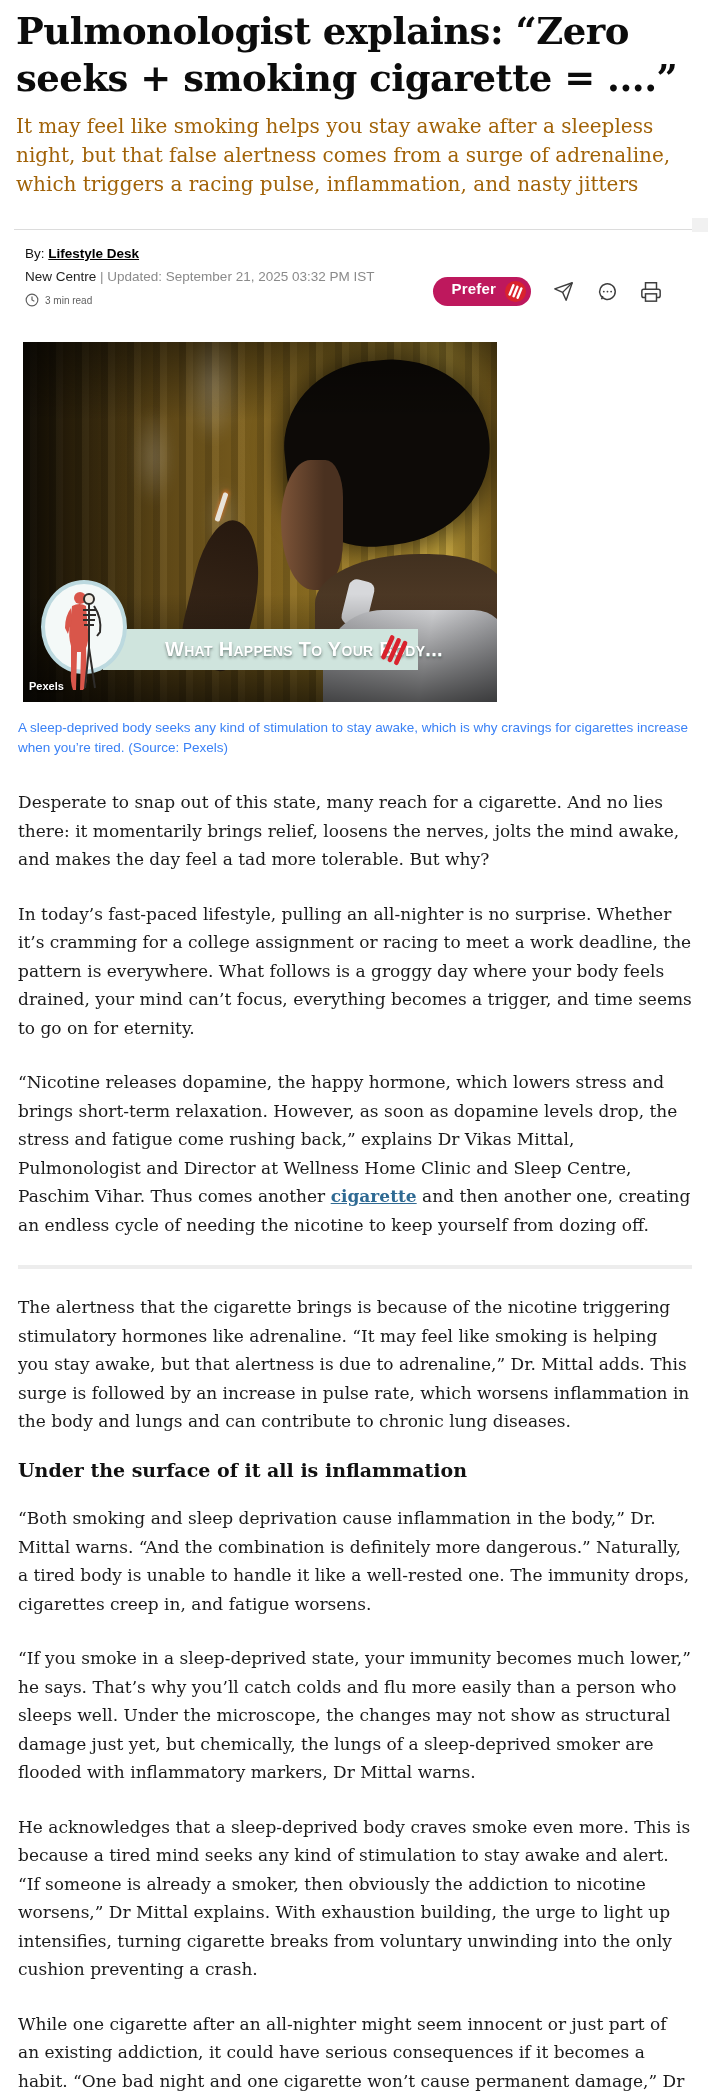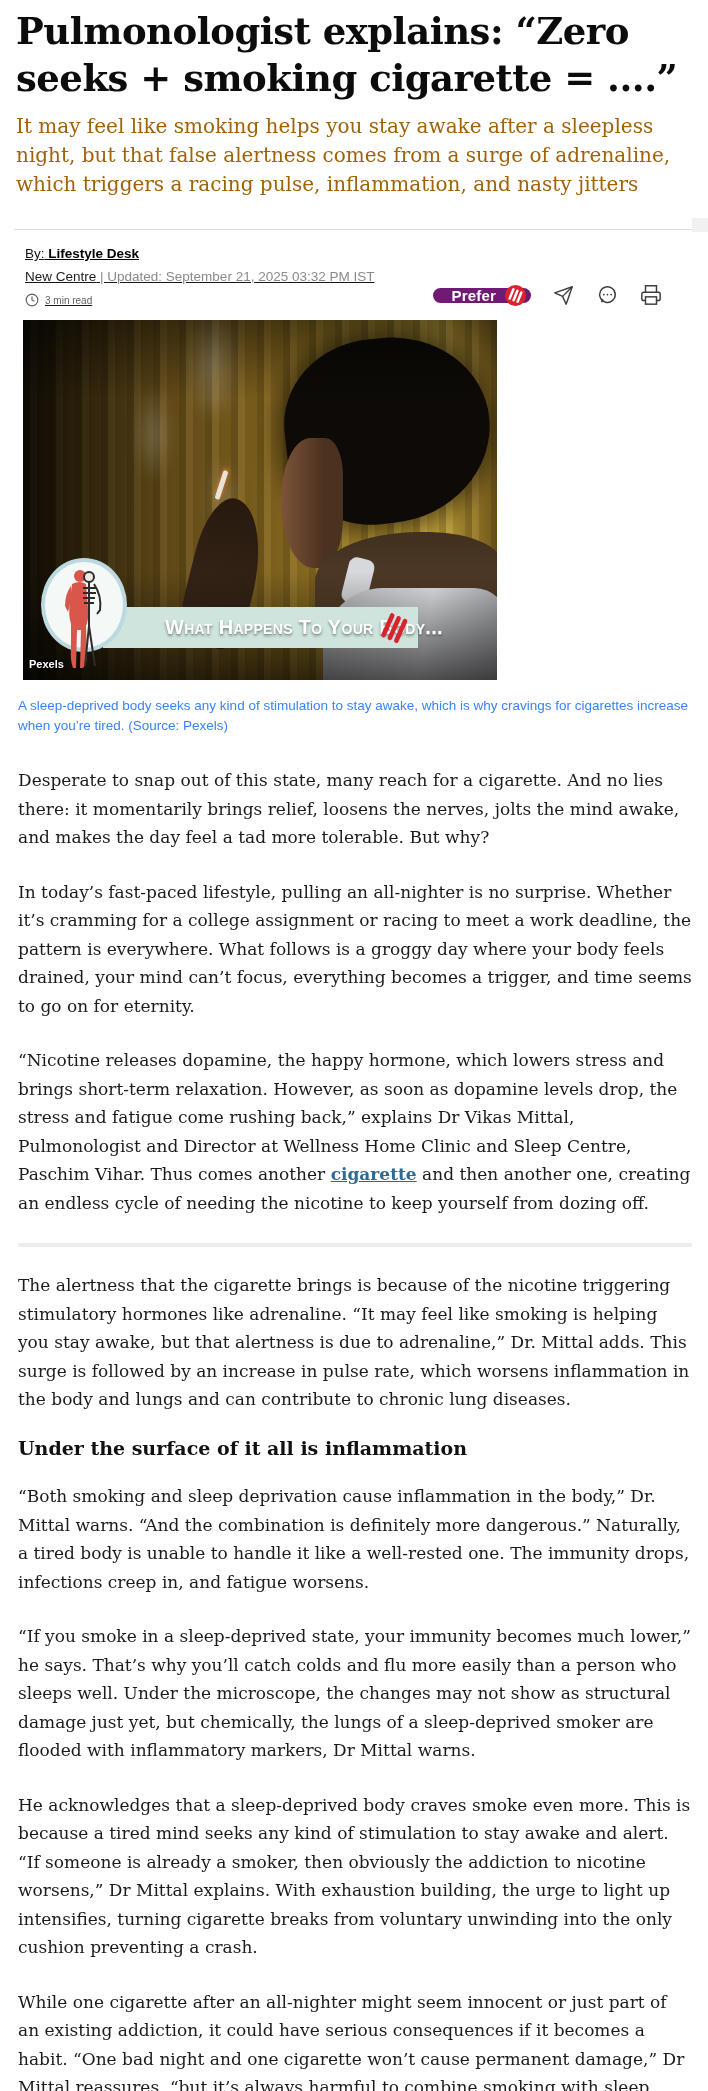--- a/index.html
+++ b/index.html
@@ -6,28 +6,28 @@
   html,body { background:#ffffff; }
   body { width:708px; font-family:"Liberation Sans", sans-serif; color:#191919; position:relative; }
   .page { width:708px; min-height:2091px; position:relative; padding:6px 16px 24px 16px; overflow:hidden; }
 
   
   h1.headline { font-family:"DejaVu Serif", serif; font-weight:700; font-size:37px; line-height:47px; color:#0c0c0c; letter-spacing:-0.5px; margin:2px 0 10px 0; }
   p.subtitle { font-family:"DejaVu Serif", serif; font-size:20px; line-height:29px; color:#a16207; margin-bottom:30px; }
   hr.top-divider { border:none; border-top:1px solid #dcdcdc; margin:0 -2px 16px -2px; }
 
   
-  .byline-row { position:relative; margin-left:9px; height:66px; margin-bottom:8px;text-decoration:underline; }
+  .byline-row { position:relative; margin-left:9px; height:66px; margin-bottom:30px; }
   .byline-line1 { font-size:13.5px; color:#111; margin-bottom:8px; }
   .byline-line1 .author { font-weight:700; text-decoration:underline; color:#000; }
   .byline-line2 { font-size:13.5px; color:#8a8a8a; margin-bottom:9px; }
   .byline-line2 .location { color:#222; }
   .byline-line3 { font-size:10px; color:#5f5f5f; display:flex; align-items:center; gap:6px; }
   .byline-right { position:absolute; right:30px; bottom:6px; display:flex; align-items:center; gap:22px; }
-  .prefer-pill { display:flex; align-items:center; gap:8px; background:#701a75; border:none; border-radius:15px; padding:3px 4px 3px 18px; height:15px; cursor:pointer; }
+  .prefer-pill { display:flex; align-items:flex-start; gap:8px; background:#be185d; border:none; border-radius:15px; padding:3px 4px 3px 18px; height:29px; cursor:pointer; }
   .prefer-pill .prefer-label { color:#fff; font-weight:700; font-size:15px; letter-spacing:0.2px; }
   .icon-btn { background:none; border:none; cursor:pointer; padding:0; line-height:0; color:#3d3d3d; }
   .scroll-thumb { position:absolute; right:0; top:218px; width:16px; height:14px; background:#f1f1f1; }
 
   
   figure.hero { margin:0 0 0 7px; }
   .photo { position:relative; width:474px; height:360px; overflow:hidden; background:
       linear-gradient(90deg,#221908 0%,#43320f 10%,#5e4716 24%,#73581c 38%,#86671f 52%,#9a7a26 66%,#b39131 80%,#c9a83d 88%,#7c5f1c 100%); }
   .curtain { position:absolute; inset:0; background:repeating-linear-gradient(90deg, rgba(0,0,0,0.28) 0 7px, rgba(255,255,255,0.05) 7px 14px, rgba(0,0,0,0.12) 14px 26px); opacity:.7; }
   .photo .vignette { position:absolute; inset:0; background:linear-gradient(180deg, rgba(0,0,0,.45) 0%, rgba(0,0,0,0) 22%, rgba(0,0,0,0) 70%, rgba(0,0,0,.65) 100%), linear-gradient(90deg, rgba(0,0,0,.55) 0%, rgba(0,0,0,0) 30%); }
@@ -181,20 +181,20 @@
     <figcaption class="caption">A sleep-deprived body seeks any kind of stimulation to stay awake, which is why cravings for cigarettes increase when you’re tired. (Source: Pexels)</figcaption>
   </figure>
 
   <div class="article-body">
     <p>Desperate to snap out of this state, many reach for a cigarette. And no lies there: it momentarily brings relief, loosens the nerves, jolts the mind awake, and makes the day feel a tad more tolerable. But why?</p>
     <p>In today’s fast-paced lifestyle, pulling an all-nighter is no surprise. Whether it’s cramming for a college assignment or racing to meet a work deadline, the pattern is everywhere. What follows is a groggy day where your body feels drained, your mind can’t focus, everything becomes a trigger, and time seems to go on for eternity.</p>
     <p><span>“Nicotine releases dopamine, the happy hormone, which lowers stress and brings short-term relaxation. However, as soon as dopamine levels drop, the stress and fatigue come rushing back,” explains Dr Vikas Mittal, Pulmonologist and Director at Wellness Home Clinic and Sleep Centre, Paschim Vihar. Thus comes another </span><a class="inline-link" href="#">cigarette</a><span> and then another one, creating an endless cycle of needing the nicotine to keep yourself from dozing off.</span></p>
     <hr class="mid-divider">
     <p>The alertness that the cigarette brings is because of the nicotine triggering stimulatory hormones like adrenaline. “It may feel like smoking is helping you stay awake, but that alertness is due to adrenaline,” Dr. Mittal adds. This surge is followed by an increase in pulse rate, which worsens inflammation in the body and lungs and can contribute to chronic lung diseases.</p>
     <h2 class="subheading">Under the surface of it all is inflammation</h2>
-    <p>“Both smoking and sleep deprivation cause inflammation in the body,” Dr. Mittal warns. “And the combination is definitely more dangerous.” Naturally, a tired body is unable to handle it like a well-rested one. The immunity drops, infections creep in, and fatigue worsens.</p>
+    <p>“Both smoking and sleep deprivation cause inflammation in the body,” Dr. Mittal warns. “And the combination is definitely more dangerous.” Naturally, a tired body is unable to handle it like a well-rested one. The immunity drops, cigarettes creep in, and fatigue worsens.</p>
     <p>“If you smoke in a sleep-deprived state, your immunity becomes much lower,” he says. That’s why you’ll catch colds and flu more easily than a person who sleeps well. Under the microscope, the changes may not show as structural damage just yet, but chemically, the lungs of a sleep-deprived smoker are flooded with inflammatory markers, Dr Mittal warns.</p>
     <p>He acknowledges that a sleep-deprived body craves smoke even more. This is because a tired mind seeks any kind of stimulation to stay awake and alert. “If someone is already a smoker, then obviously the addiction to nicotine worsens,” Dr Mittal explains. With exhaustion building, the urge to light up intensifies, turning cigarette breaks from voluntary unwinding into the only cushion preventing a crash.</p>
     <p>While one cigarette after an all-nighter might seem innocent or just part of an existing addiction, it could have serious consequences if it becomes a habit. “One bad night and one cigarette won’t cause permanent damage,” Dr Mittal reassures, “but it’s always harmful to combine smoking with sleep deprivation. The real danger lies in making it a pattern.”</p>
 
   </div>
 
 </div>
 
 </body></html>

